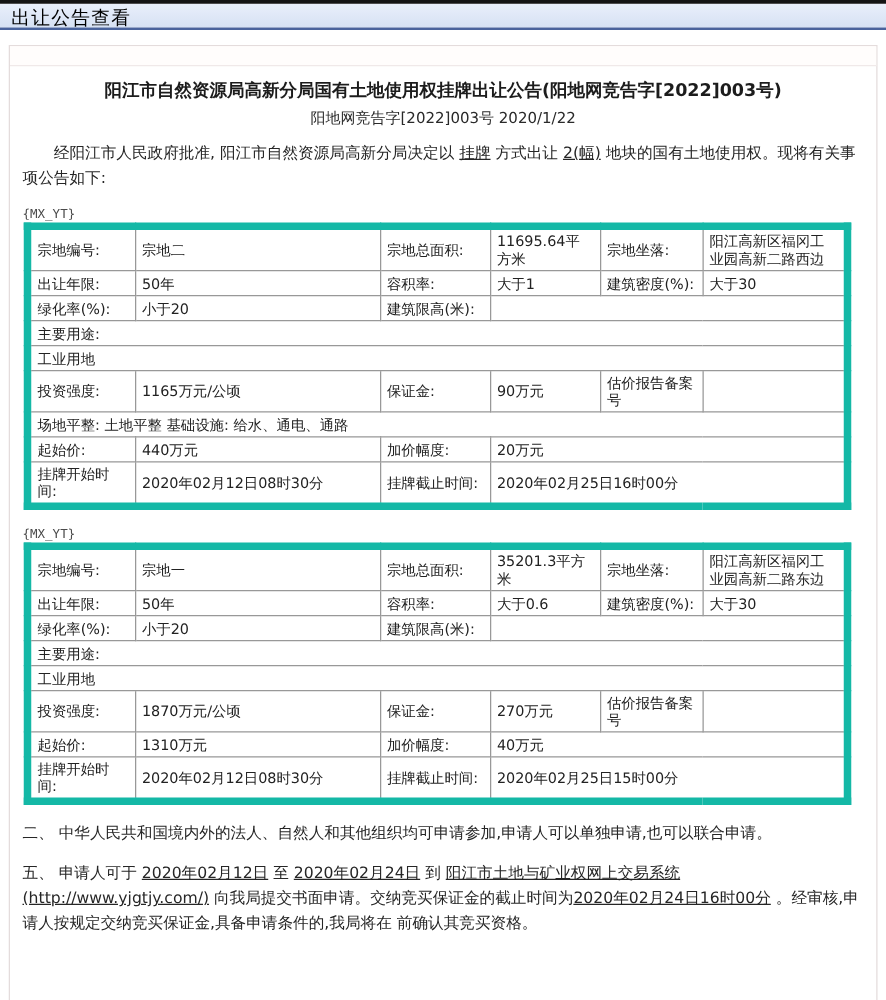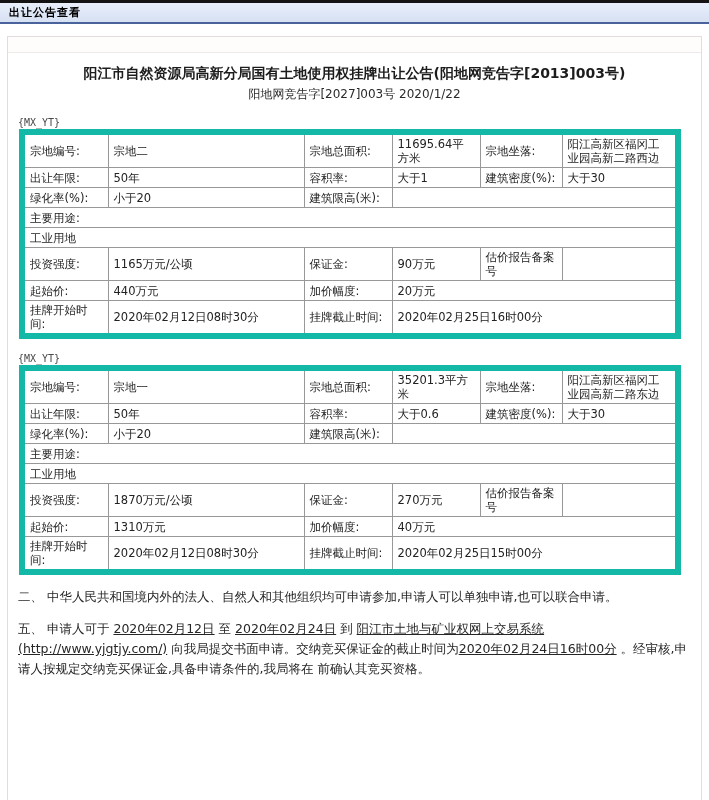--- a/index.html
+++ b/index.html
@@ -8,21 +8,21 @@
     font-family:"DejaVu Sans","Liberation Sans",sans-serif;
     color:#262626;
   }
   
   .topbar{
     height:17px;
     padding:2px 9px 0;
     background:linear-gradient(#e9effb,#d6e1f3);
     border-top:3px solid #141414;
     border-bottom:2px solid #4a639c;
-    font-size:11px;font-weight:bold;color:#000;
+    font-size:15px;font-weight:normal;color:#000;
     letter-spacing:1px;
   }
   
   .panel{
     margin:12px 7px 0;
     border:1px solid #e4dcdc;
     background:#fff;
     min-height:780px;
     box-sizing:border-box;
   }
@@ -63,27 +63,28 @@
 <body>
 
 <div class="topbar">
   <span>出让公告查看</span>
 </div>
 
 <div class="panel">
   <div class="panel-strip"></div>
   <div class="content">
 
-    <div class="doc-title">阳江市自然资源局高新分局国有土地使用权挂牌出让公告(阳地网竞告字[2013]003号)</div>
+    <div class="doc-title">阳江市自然资源局高新分局国有土地使用权挂牌出让公告(阳地网竞告字[2022]003号)</div>
 
     <div class="doc-sub">
-      <span>阳地网竞告字[2027]003号</span>
+      <span>阳地网竞告字[2022]003号</span>
       <span class="date">2020/1/22</span>
     </div>
 
+    <p class="intro">经阳江市人民政府批准, 阳江市自然资源局高新分局决定以 <u>挂牌</u> 方式出让 <u>2(幅)</u> 地块的国有土地使用权。现将有关事项公告如下:</p>
 
 
     <div class="tag">{MX_YT}</div>
     <table class="parcel">
         <colgroup>
           <col style="width:86px">
           <col style="width:196px">
           <col style="width:88px">
           <col style="width:88px">
           <col style="width:82px">
@@ -120,20 +121,23 @@
           </tr>
           <tr>
             <td>投资强度:</td>
             <td>1165万元/公顷</td>
             <td>保证金:</td>
             <td>90万元</td>
             <td>估价报告备案号</td>
             <td></td>
           </tr>
           <tr>
+            <td colspan="6">场地平整: 土地平整 基础设施: 给水、通电、通路</td>
+          </tr>
+          <tr>
             <td>起始价:</td>
             <td>440万元</td>
             <td>加价幅度:</td>
             <td colspan="3">20万元</td>
           </tr>
           <tr>
             <td>挂牌开始时间:</td>
             <td>2020年02月12日08时30分</td>
             <td>挂牌截止时间:</td>
             <td colspan="3">2020年02月25日16时00分</td>

